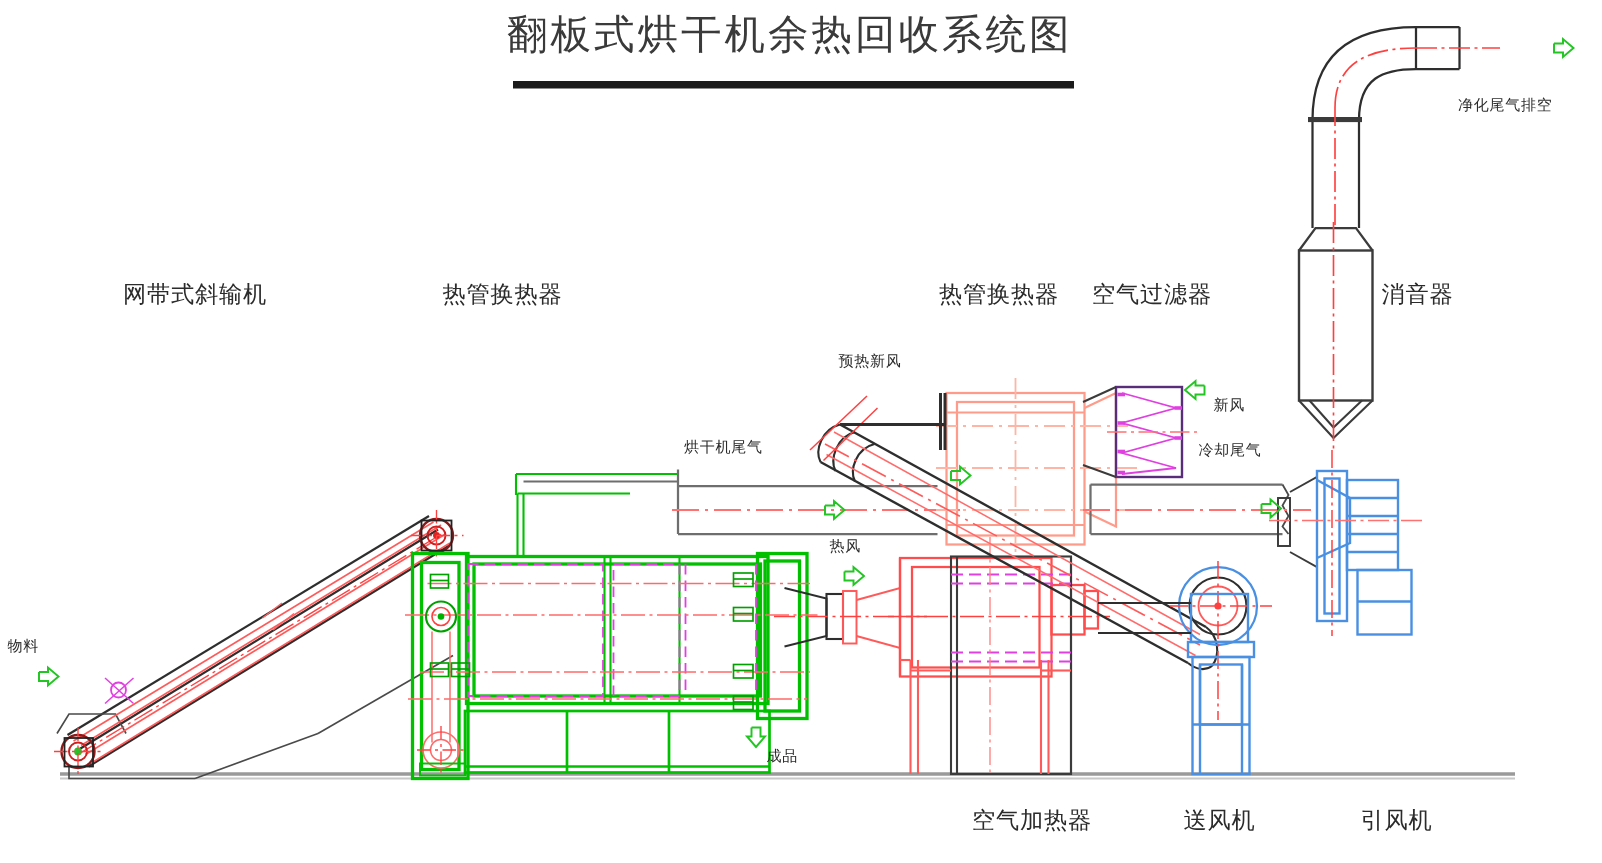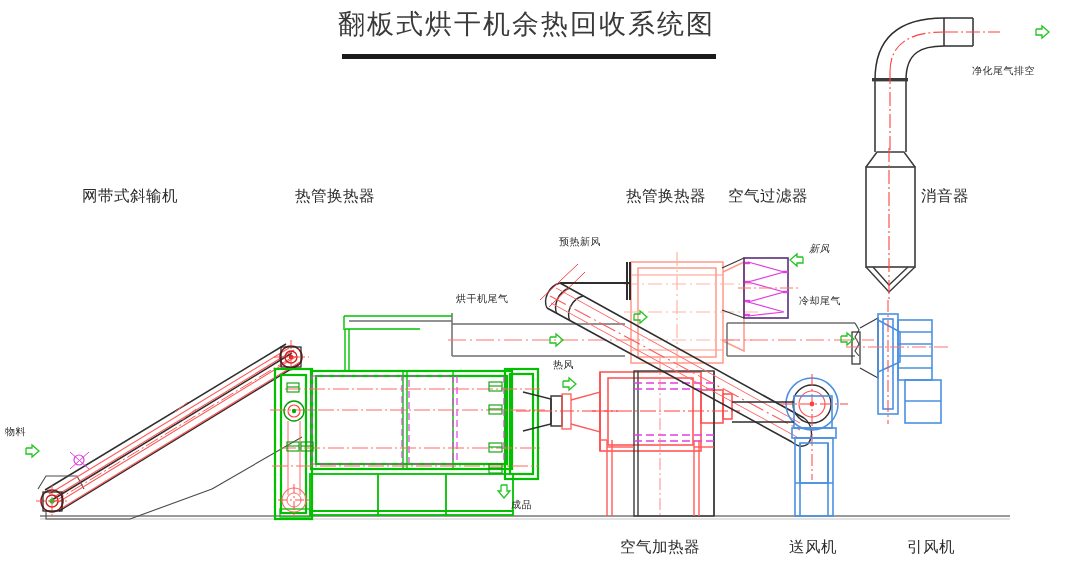--- a/index.html
+++ b/index.html
@@ -472,26 +472,26 @@
   </svg>
 
   <div class="lbl title" id="diagram-title" style="left:338px; top:10px;">翻板式烘干机余热回收系统图</div>
   <div class="title-rule" id="title-rule" style="left:342px; top:54px; width:374px;"></div>
 
   <div class="lbl eqp" style="left:82px; top:189px;">网带式斜输机</div>
   <div class="lbl eqp" style="left:295px; top:189px;">热管换热器</div>
   <div class="lbl eqp" style="left:626px; top:189px;">热管换热器</div>
   <div class="lbl eqp" style="left:728px; top:189px;">空气过滤器</div>
   <div class="lbl eqp" style="left:921px; top:189px;">消音器</div>
-  <div class="lbl eqp" style="left:620px; top:540px;">空气加热器</div>
+  <div class="lbl eqp" style="left:648px; top:540px;">空气加热器</div>
   <div class="lbl eqp" style="left:789px; top:540px;">送风机</div>
   <div class="lbl eqp" style="left:907px; top:540px;">引风机</div>
 
   <div class="lbl flow" style="left:5px; top:427px;">物料</div>
   <div class="lbl flow" style="left:511px; top:500px;text-align:right;">成品</div>
   <div class="lbl flow" style="left:456px; top:294px;">烘干机尾气</div>
   <div class="lbl flow" style="left:559px; top:237px;font-family:Liberation Serif, serif;">预热新风</div>
   <div class="lbl flow" style="left:553px; top:360px;">热风</div>
-  <div class="lbl flow" style="left:809px; top:244px;font-style:italic;">新风</div>
+  <div class="lbl flow" style="left:809px; top:266px;">新风</div>
   <div class="lbl flow" style="left:799px; top:296px;">冷却尾气</div>
   <div class="lbl flow" style="left:972px; top:66px;">净化尾气排空</div>
 
 </div>
 
 </body></html>

